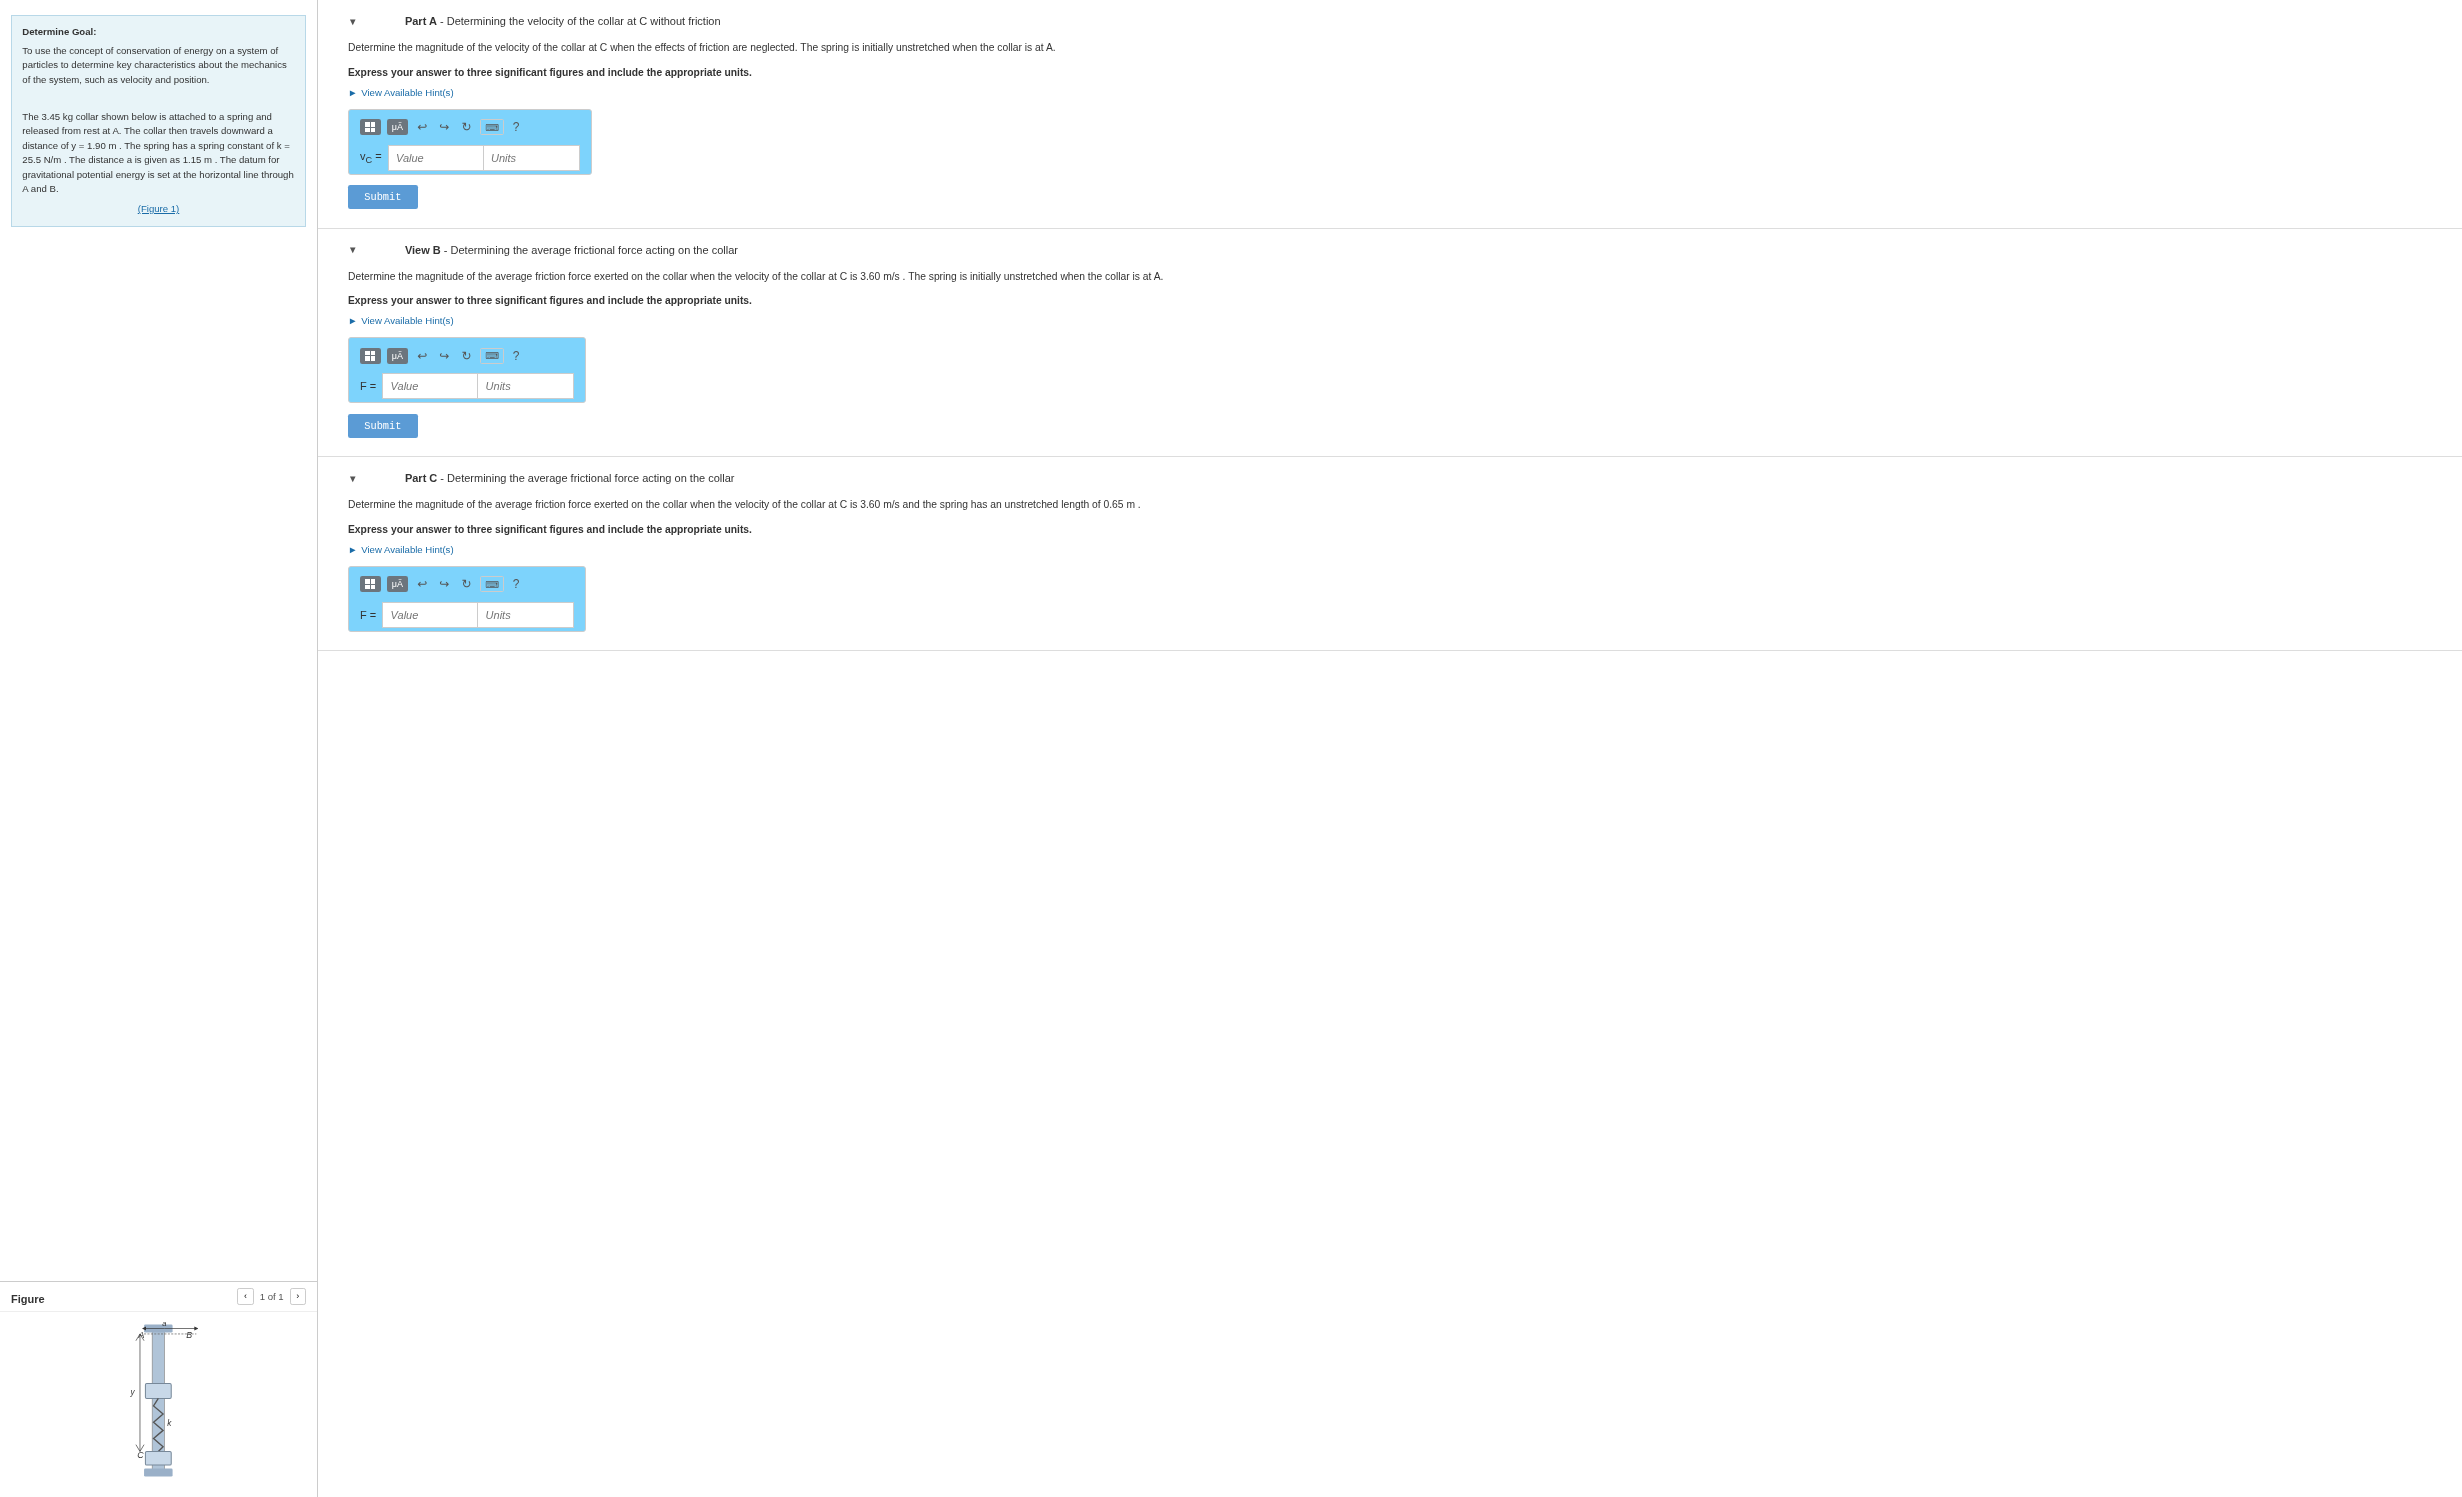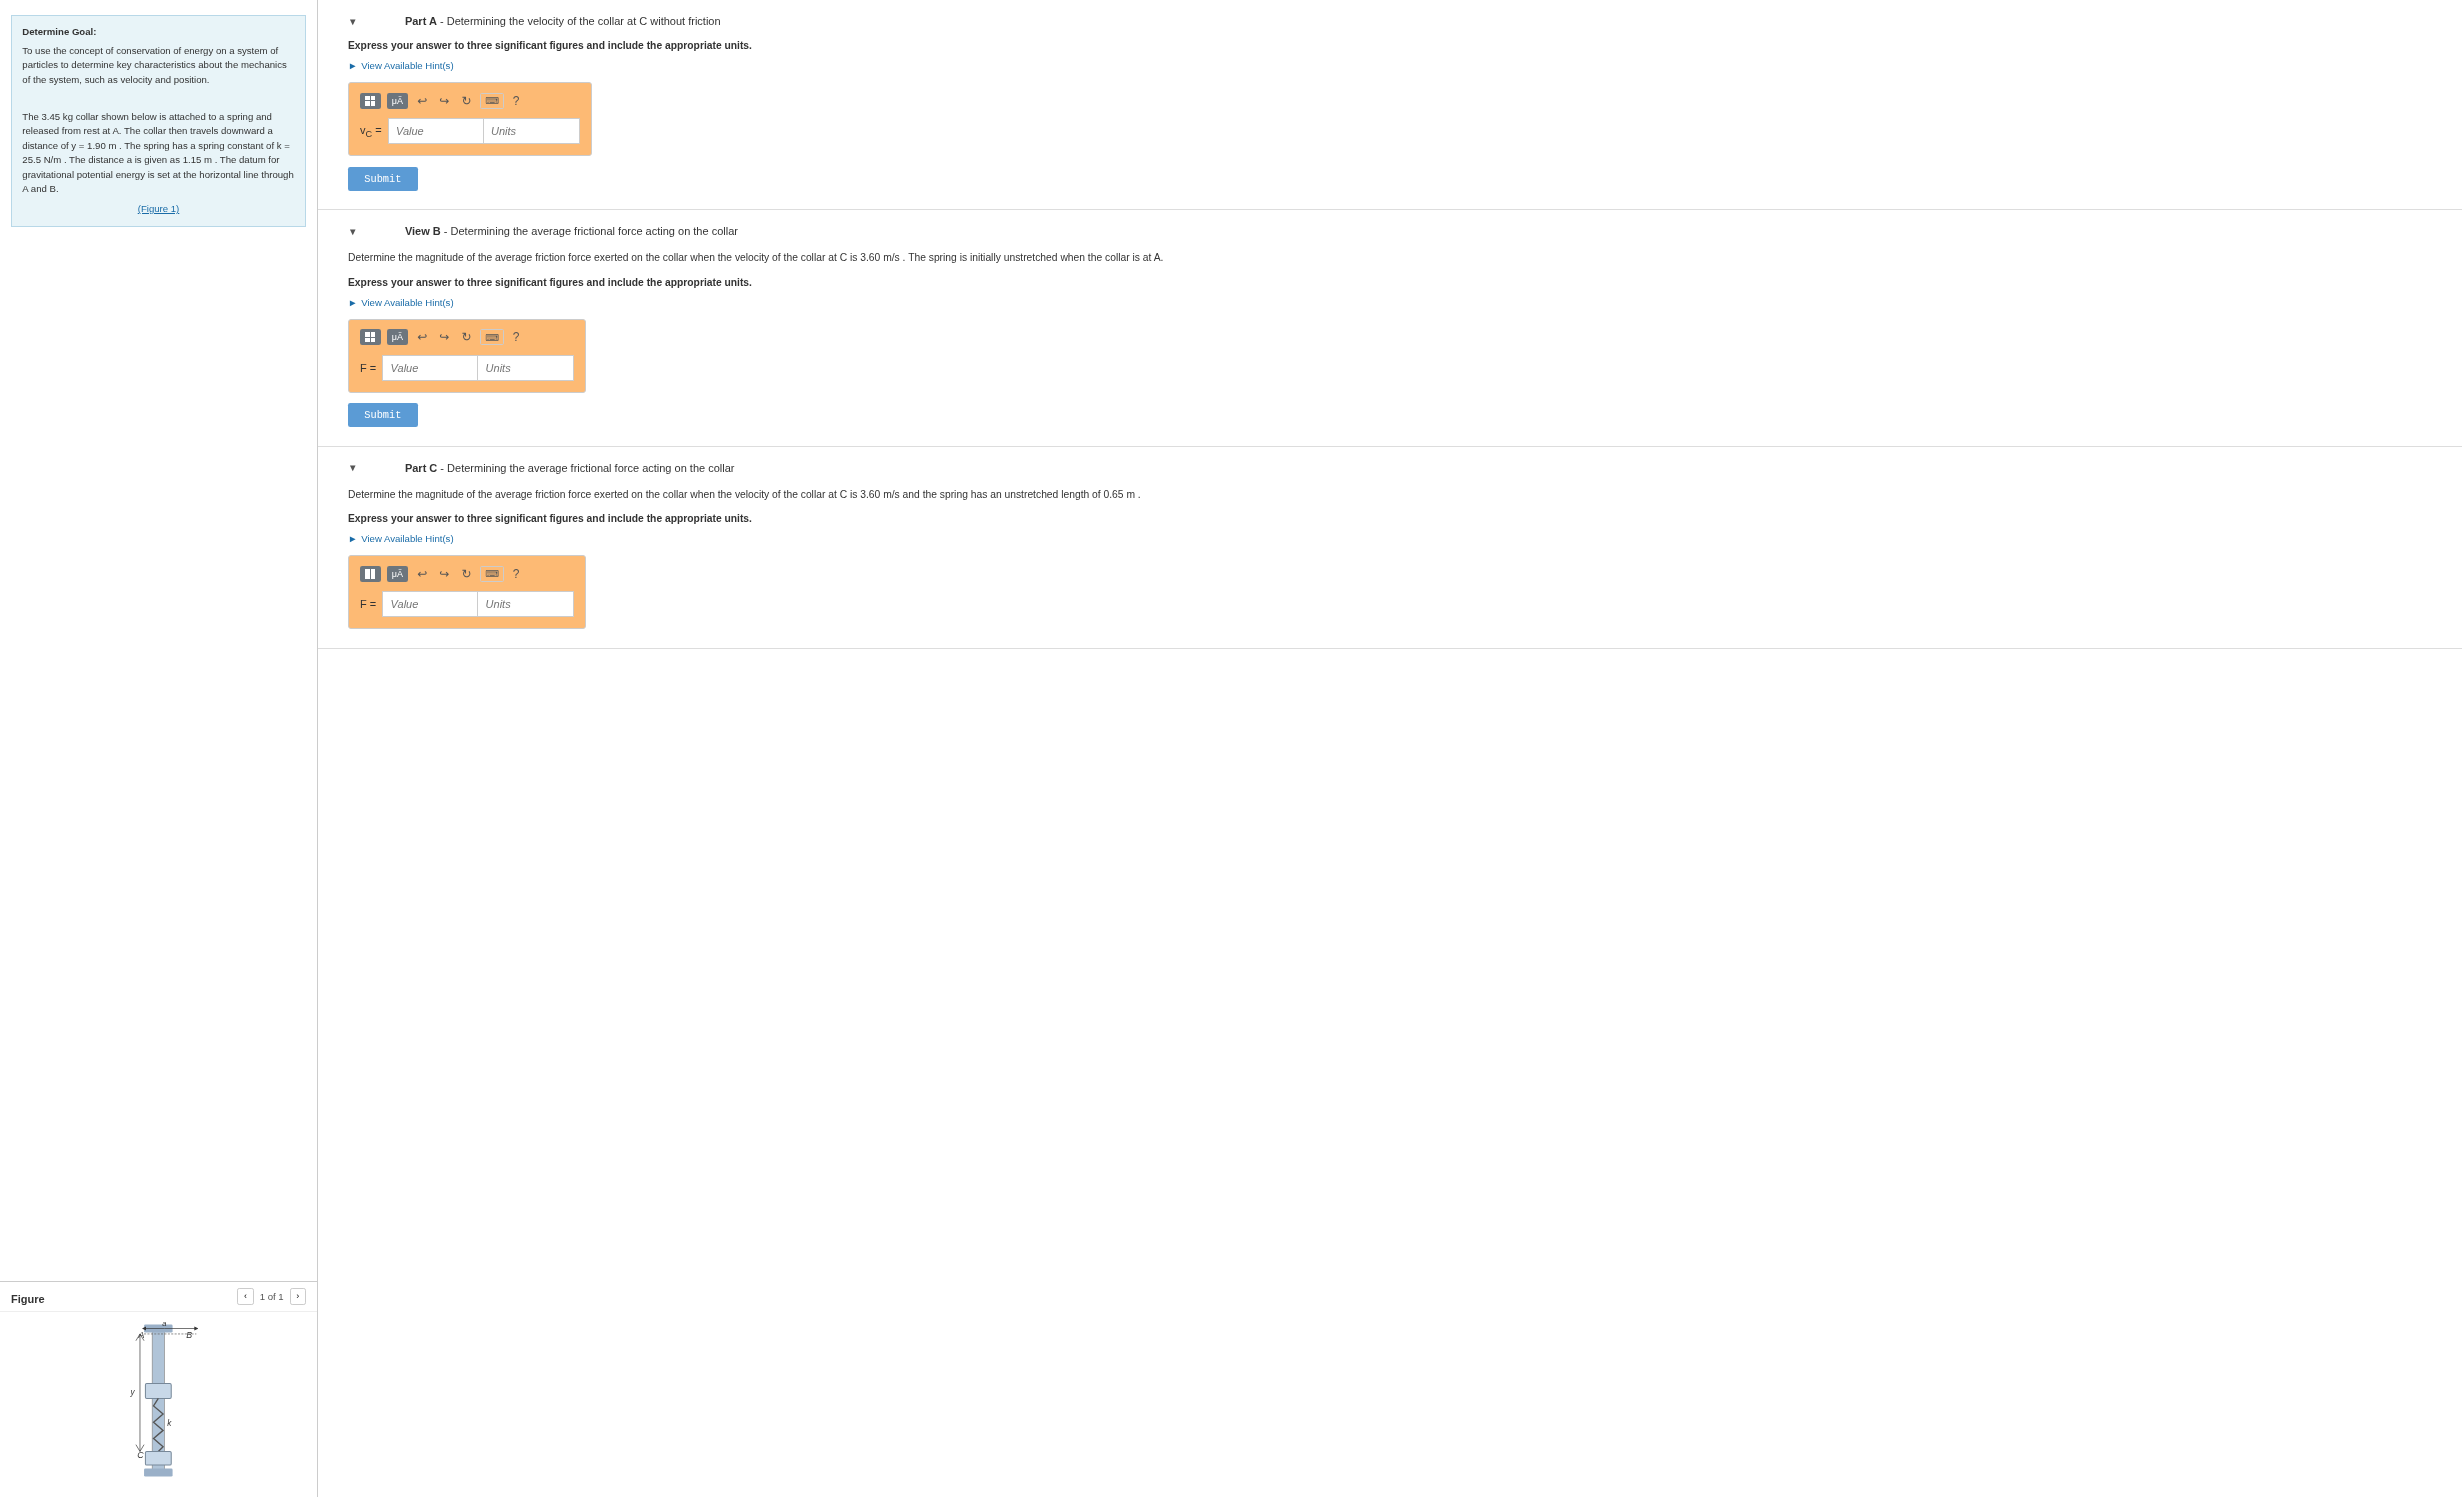--- a/index.html
+++ b/index.html
@@ -112,22 +112,22 @@
       align-items: center;
       gap: 3.7px;
       margin-bottom: 11px;
       text-decoration: none;
     }
 
     
     .answer-box {
       border: 0.7px solid #ccc;
       border-radius: 3px;
-      padding: 9px 11px 11px 11px;
-      background: #fdba74;
+      padding: 9px 11px 3px 11px;
+      background: #7dd3fc;
       display: inline-block;
       min-width: 236px;
     }
     .toolbar {
       display: flex;
       align-items: center;
       gap: 6px;
       margin-bottom: 7.4px;
     }
     .toolbar-btn {
@@ -290,20 +290,23 @@
 
   <div class="part-section">
     <div class="part-header">
       <span class="collapse-arrow">▼</span>
       <span class="part-label">
         <span class="part-letter">Part A</span>
         <span>-</span>
         <span>Determining the velocity of the collar at C without friction</span>
       </span>
     </div>
+    <div class="part-description">
+      <span>Determine the magnitude of the velocity of the collar at C when the effects of friction are neglected. The spring is initially unstretched when the collar is at A.</span>
+    </div>
     <div class="bold-instruction">Express your answer to three significant figures and include the appropriate units.</div>
     <a class="hint-link">
       <span>►</span>
       <span>View Available Hint(s)</span>
     </a>
     <div class="answer-box">
       <div class="toolbar">
         <button class="toolbar-btn grid-btn">
           <div class="grid-icon">
             <span></span>

